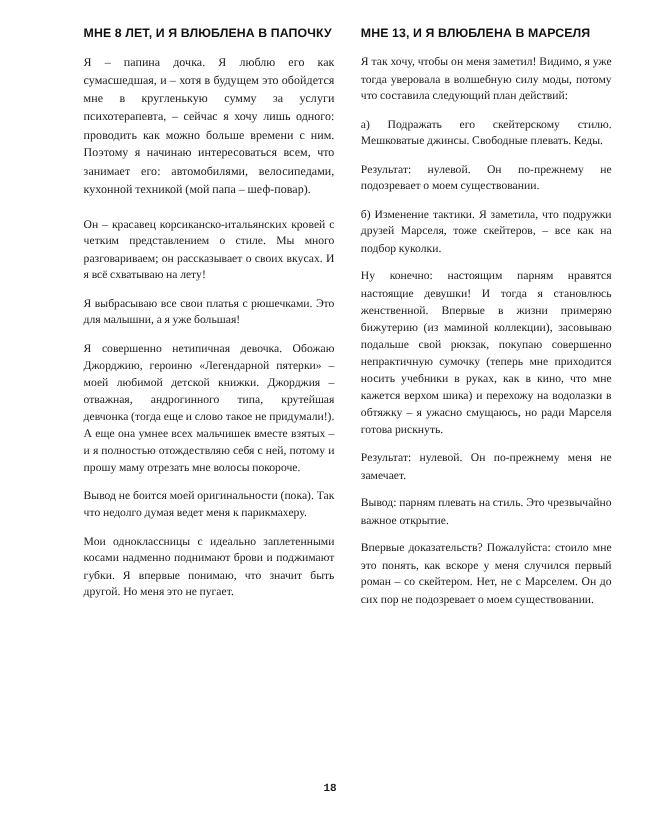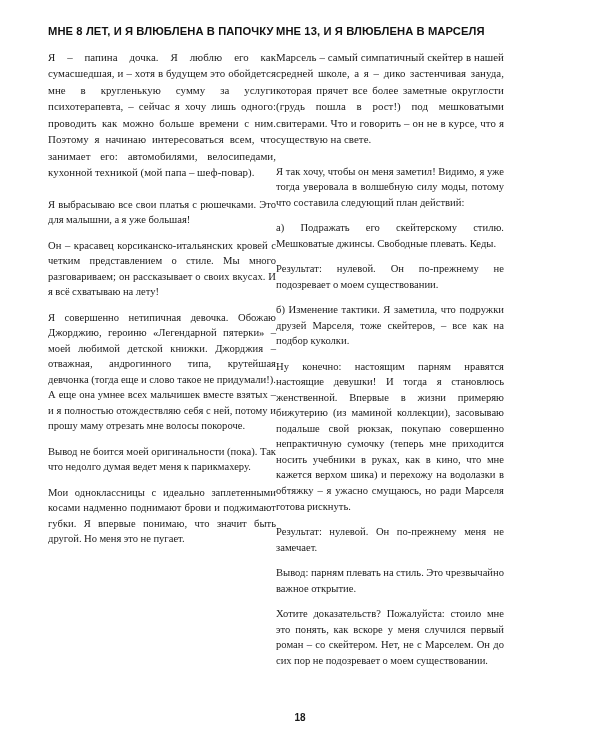--- a/index.html
+++ b/index.html
@@ -12,23 +12,24 @@
     width: 600px;
     height: 750px;
     background: #ffffff;
     overflow: hidden;
     font-family: "Liberation Serif", "DejaVu Serif", serif;
     color: #1a1a1a;
   }
   .columns {
     position: absolute;
     top: 24px;
-    left: 48px;
+    left: 76px;
     width: 480px;
     display: flex;
+    gap: 24px;
   }
   .column {
     width: 228px;
   }
   .col-head {
     font-family: "Liberation Sans", "DejaVu Sans", sans-serif;
     font-weight: 700;
     font-size: 11.2px;
     letter-spacing: 0.1px;
     line-height: 1.25;
@@ -52,53 +53,52 @@
     line-height: 1.51;
     letter-spacing: 0.05px;
     margin-bottom: 16px;
   }
   .page-number {
     position: absolute;
     left: 0;
     top: 712px;
     width: 600px;
     text-align: center;
-    font-family: Liberation Sans, sans-serif;
+    font-family: Liberation Mono, monospace;
     font-weight: 700;
     font-size: 10px;
     color: #1a1a1a;
   }
 </style>
 </head>
 <body>
 
 <div class="page">
 
   <div class="columns">
 
     <div class="column">
       <h2 class="col-head">МНЕ 8 ЛЕТ, И Я ВЛЮБЛЕНА В ПАПОЧКУ</h2>
       <p class="para italic">Я – папина дочка. Я люблю его как сумасшедшая, и – хотя в будущем это обойдется мне в кругленькую сумму за услуги психотерапевта, – сейчас я хочу лишь одного: проводить как можно больше времени с ним. Поэтому я начинаю интересоваться всем, что занимает его: автомобилями, велосипедами, кухонной техникой (мой папа – шеф-повар).</p>
+      <p class="para">Он – красавец корсиканско-итальянских кровей с четким представлением о стиле. Мы много разговариваем; он рассказывает о своих вкусах. И я всё схватываю на лету!</p>
       <p class="para">Я выбрасываю все свои платья с рюшечками. Это для малышни, а я уже большая!</p>
-      <p class="para">Он – красавец корсиканско-итальянских кровей с четким представлением о стиле. Мы много разговариваем; он рассказывает о своих вкусах. И я всё схватываю на лету!</p>
       <p class="para">Я совершенно нетипичная девочка. Обожаю Джорджию, героиню «Легендарной пятерки» – моей любимой детской книжки. Джорджия – отважная, андрогинного типа, крутейшая девчонка (тогда еще и слово такое не придумали!). А еще она умнее всех мальчишек вместе взятых – и я полностью отождествляю себя с ней, потому и прошу маму отрезать мне волосы покороче.</p>
       <p class="para">Вывод не боится моей оригинальности (пока). Так что недолго думая ведет меня к парикмахеру.</p>
       <p class="para">Мои одноклассницы с идеально заплетенными косами надменно поднимают брови и поджимают губки. Я впервые понимаю, что значит быть другой. Но меня это не пугает.</p>
     </div>
 
     <div class="column">
       <h2 class="col-head">МНЕ 13, И Я ВЛЮБЛЕНА В МАРСЕЛЯ</h2>
-      <p class="para italic">Марсель – самый симпатичный скейтер в нашей средней школе, а я – дико застенчивая зануда, которая прячет все более заметные округлости (грудь пошла в рост!) под мешковатыми свитерами. Что и говорить – он не в курсе, что я существую на свете.</p>
       <p class="para">Я так хочу, чтобы он меня заметил! Видимо, я уже тогда уверовала в волшебную силу моды, потому что составила следующий план действий:</p>
       <p class="para">а) Подражать его скейтерскому стилю. Мешковатые джинсы. Свободные плевать. Кеды.</p>
       <p class="para">Результат: нулевой. Он по-прежнему не подозревает о моем существовании.</p>
       <p class="para">б) Изменение тактики. Я заметила, что подружки друзей Марселя, тоже скейтеров, – все как на подбор куколки.</p>
       <p class="para">Ну конечно: настоящим парням нравятся настоящие девушки! И тогда я становлюсь женственной. Впервые в жизни примеряю бижутерию (из маминой коллекции), засовываю подальше свой рюкзак, покупаю совершенно непрактичную сумочку (теперь мне приходится носить учебники в руках, как в кино, что мне кажется верхом шика) и перехожу на водолазки в обтяжку – я ужасно смущаюсь, но ради Марселя готова рискнуть.</p>
       <p class="para">Результат: нулевой. Он по-прежнему меня не замечает.</p>
       <p class="para">Вывод: парням плевать на стиль. Это чрезвычайно важное открытие.</p>
-      <p class="para">Хотите доказательств? Пожалуйста: стоило мне это понять, как вскоре у меня случился первый роман – со скейтером. Нет, не с Марселем. Он до сих пор не подозревает о моем существовании.</p>
+      <p class="para">Впервые доказательств? Пожалуйста: стоило мне это понять, как вскоре у меня случился первый роман – со скейтером. Нет, не с Марселем. Он до сих пор не подозревает о моем существовании.</p>
     </div>
 
   </div>
 
   <div class="page-number">18</div>
 
 </div>
 
 </body></html>

